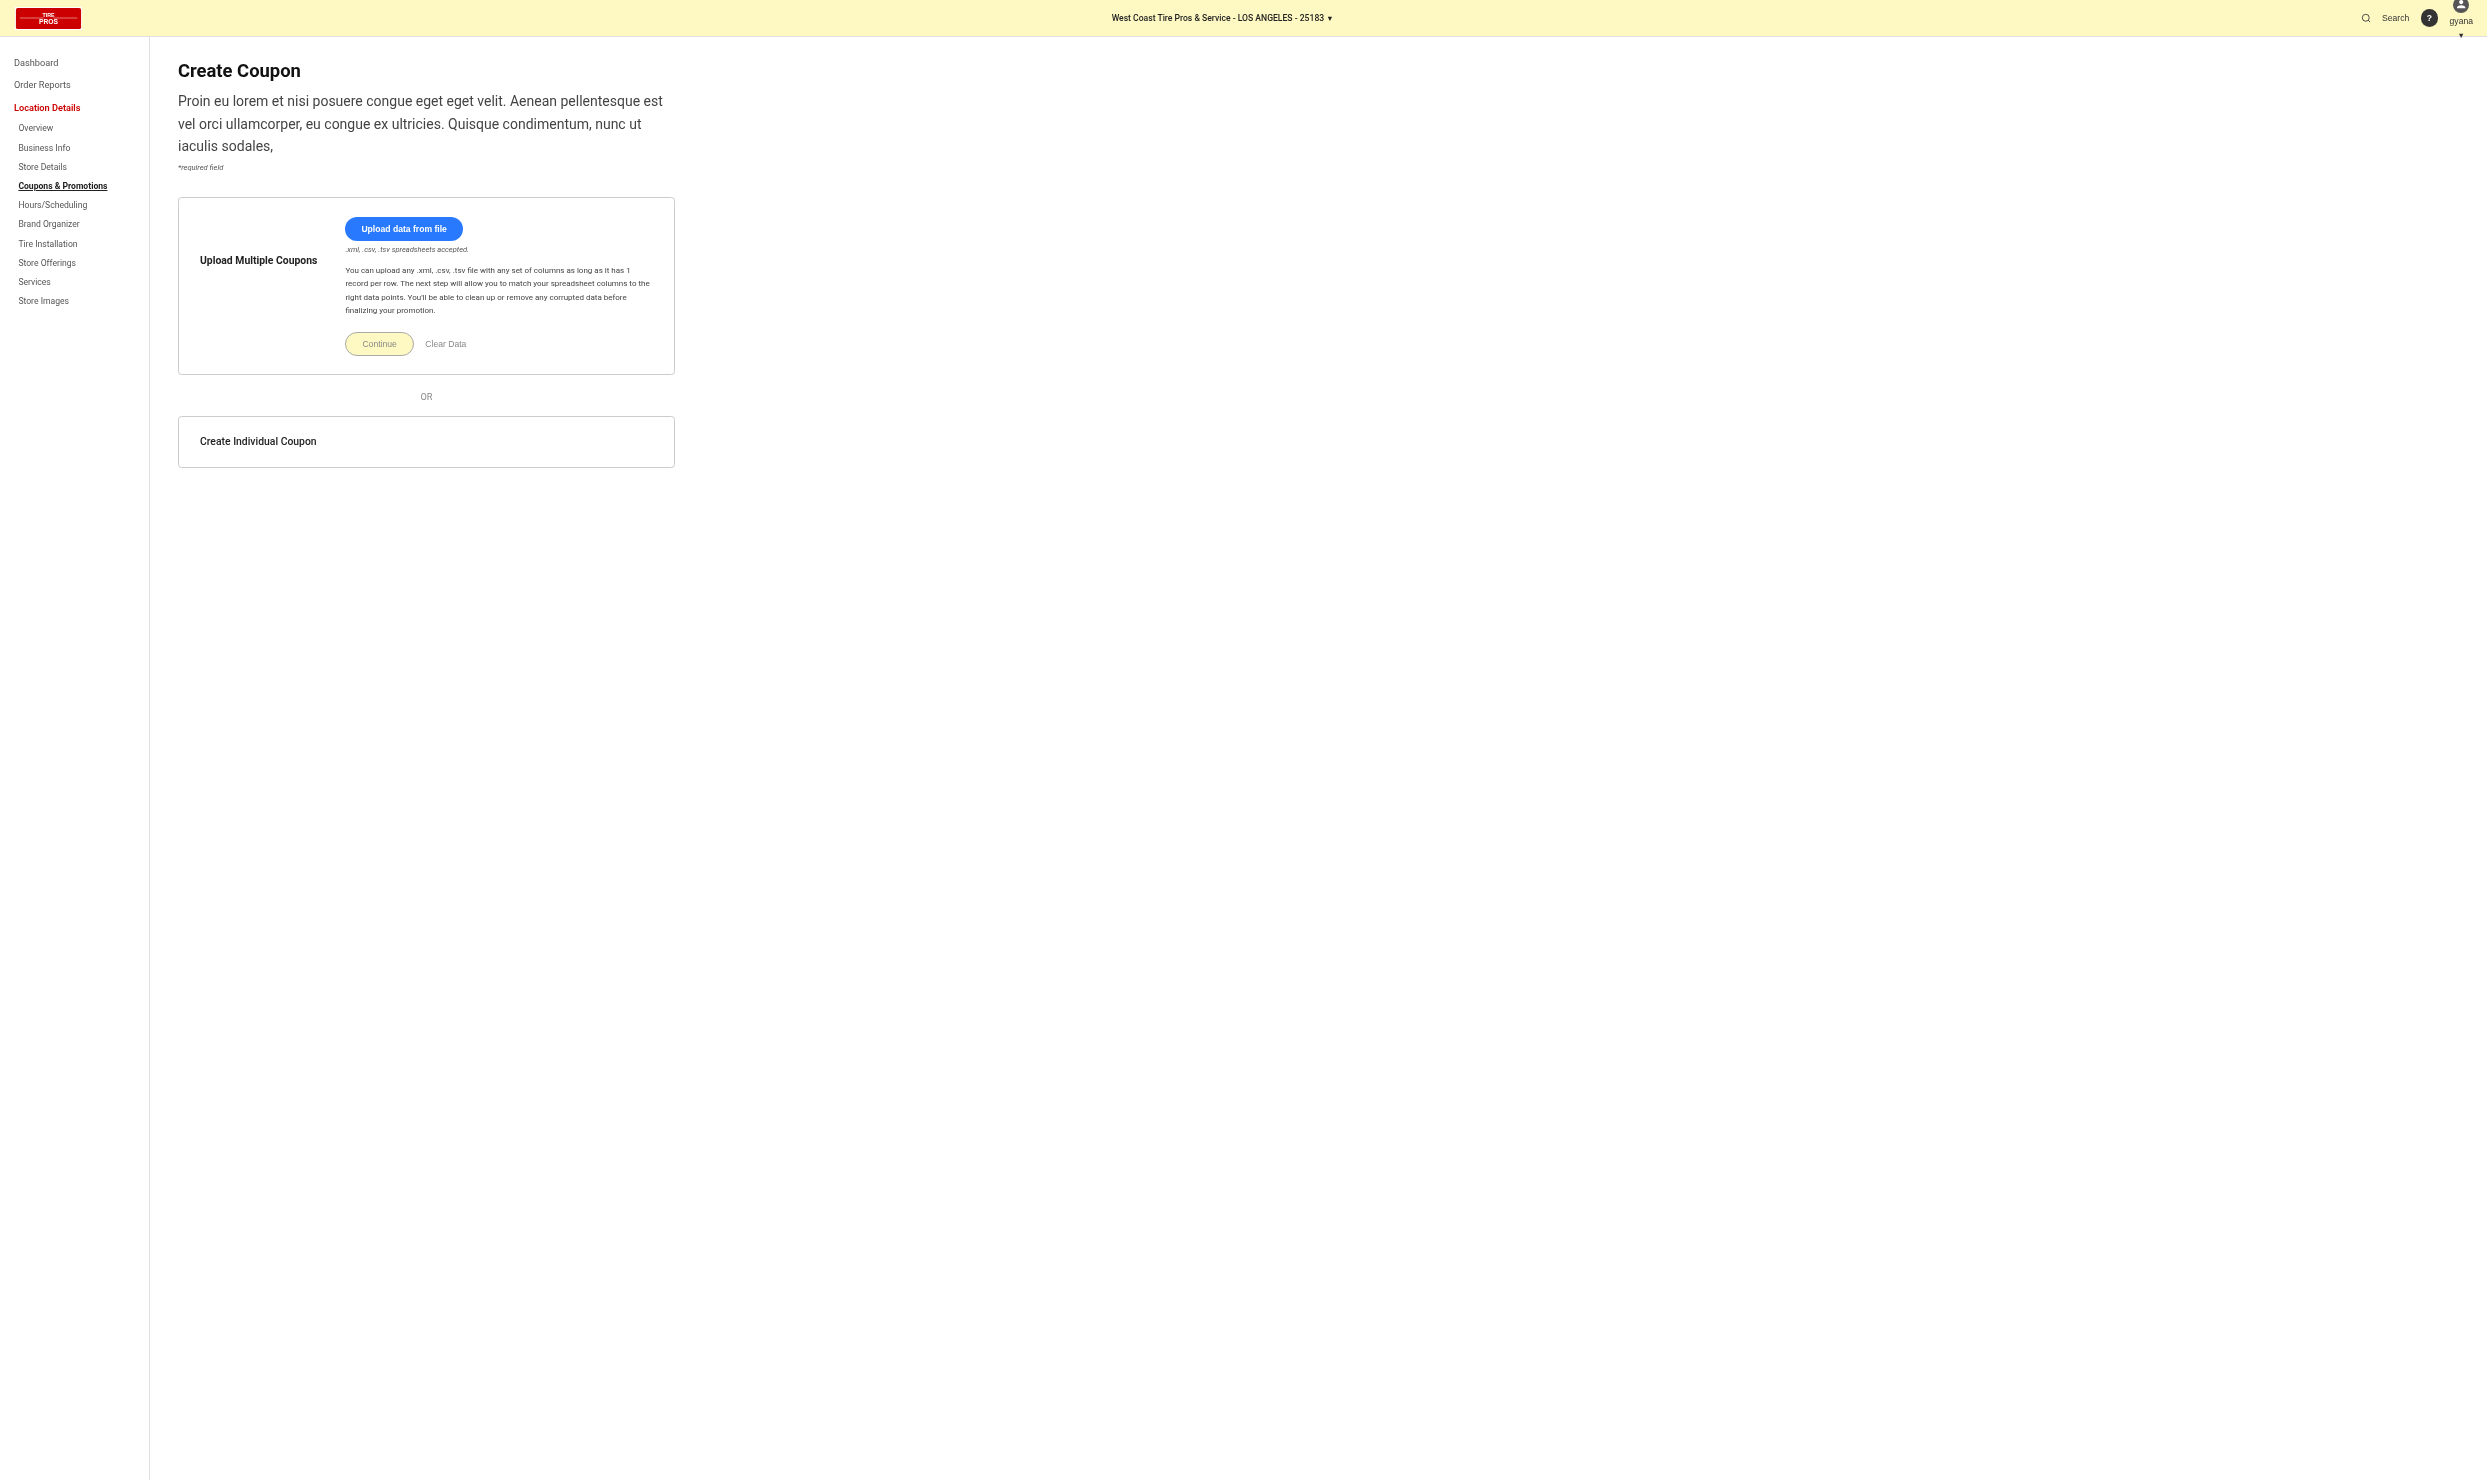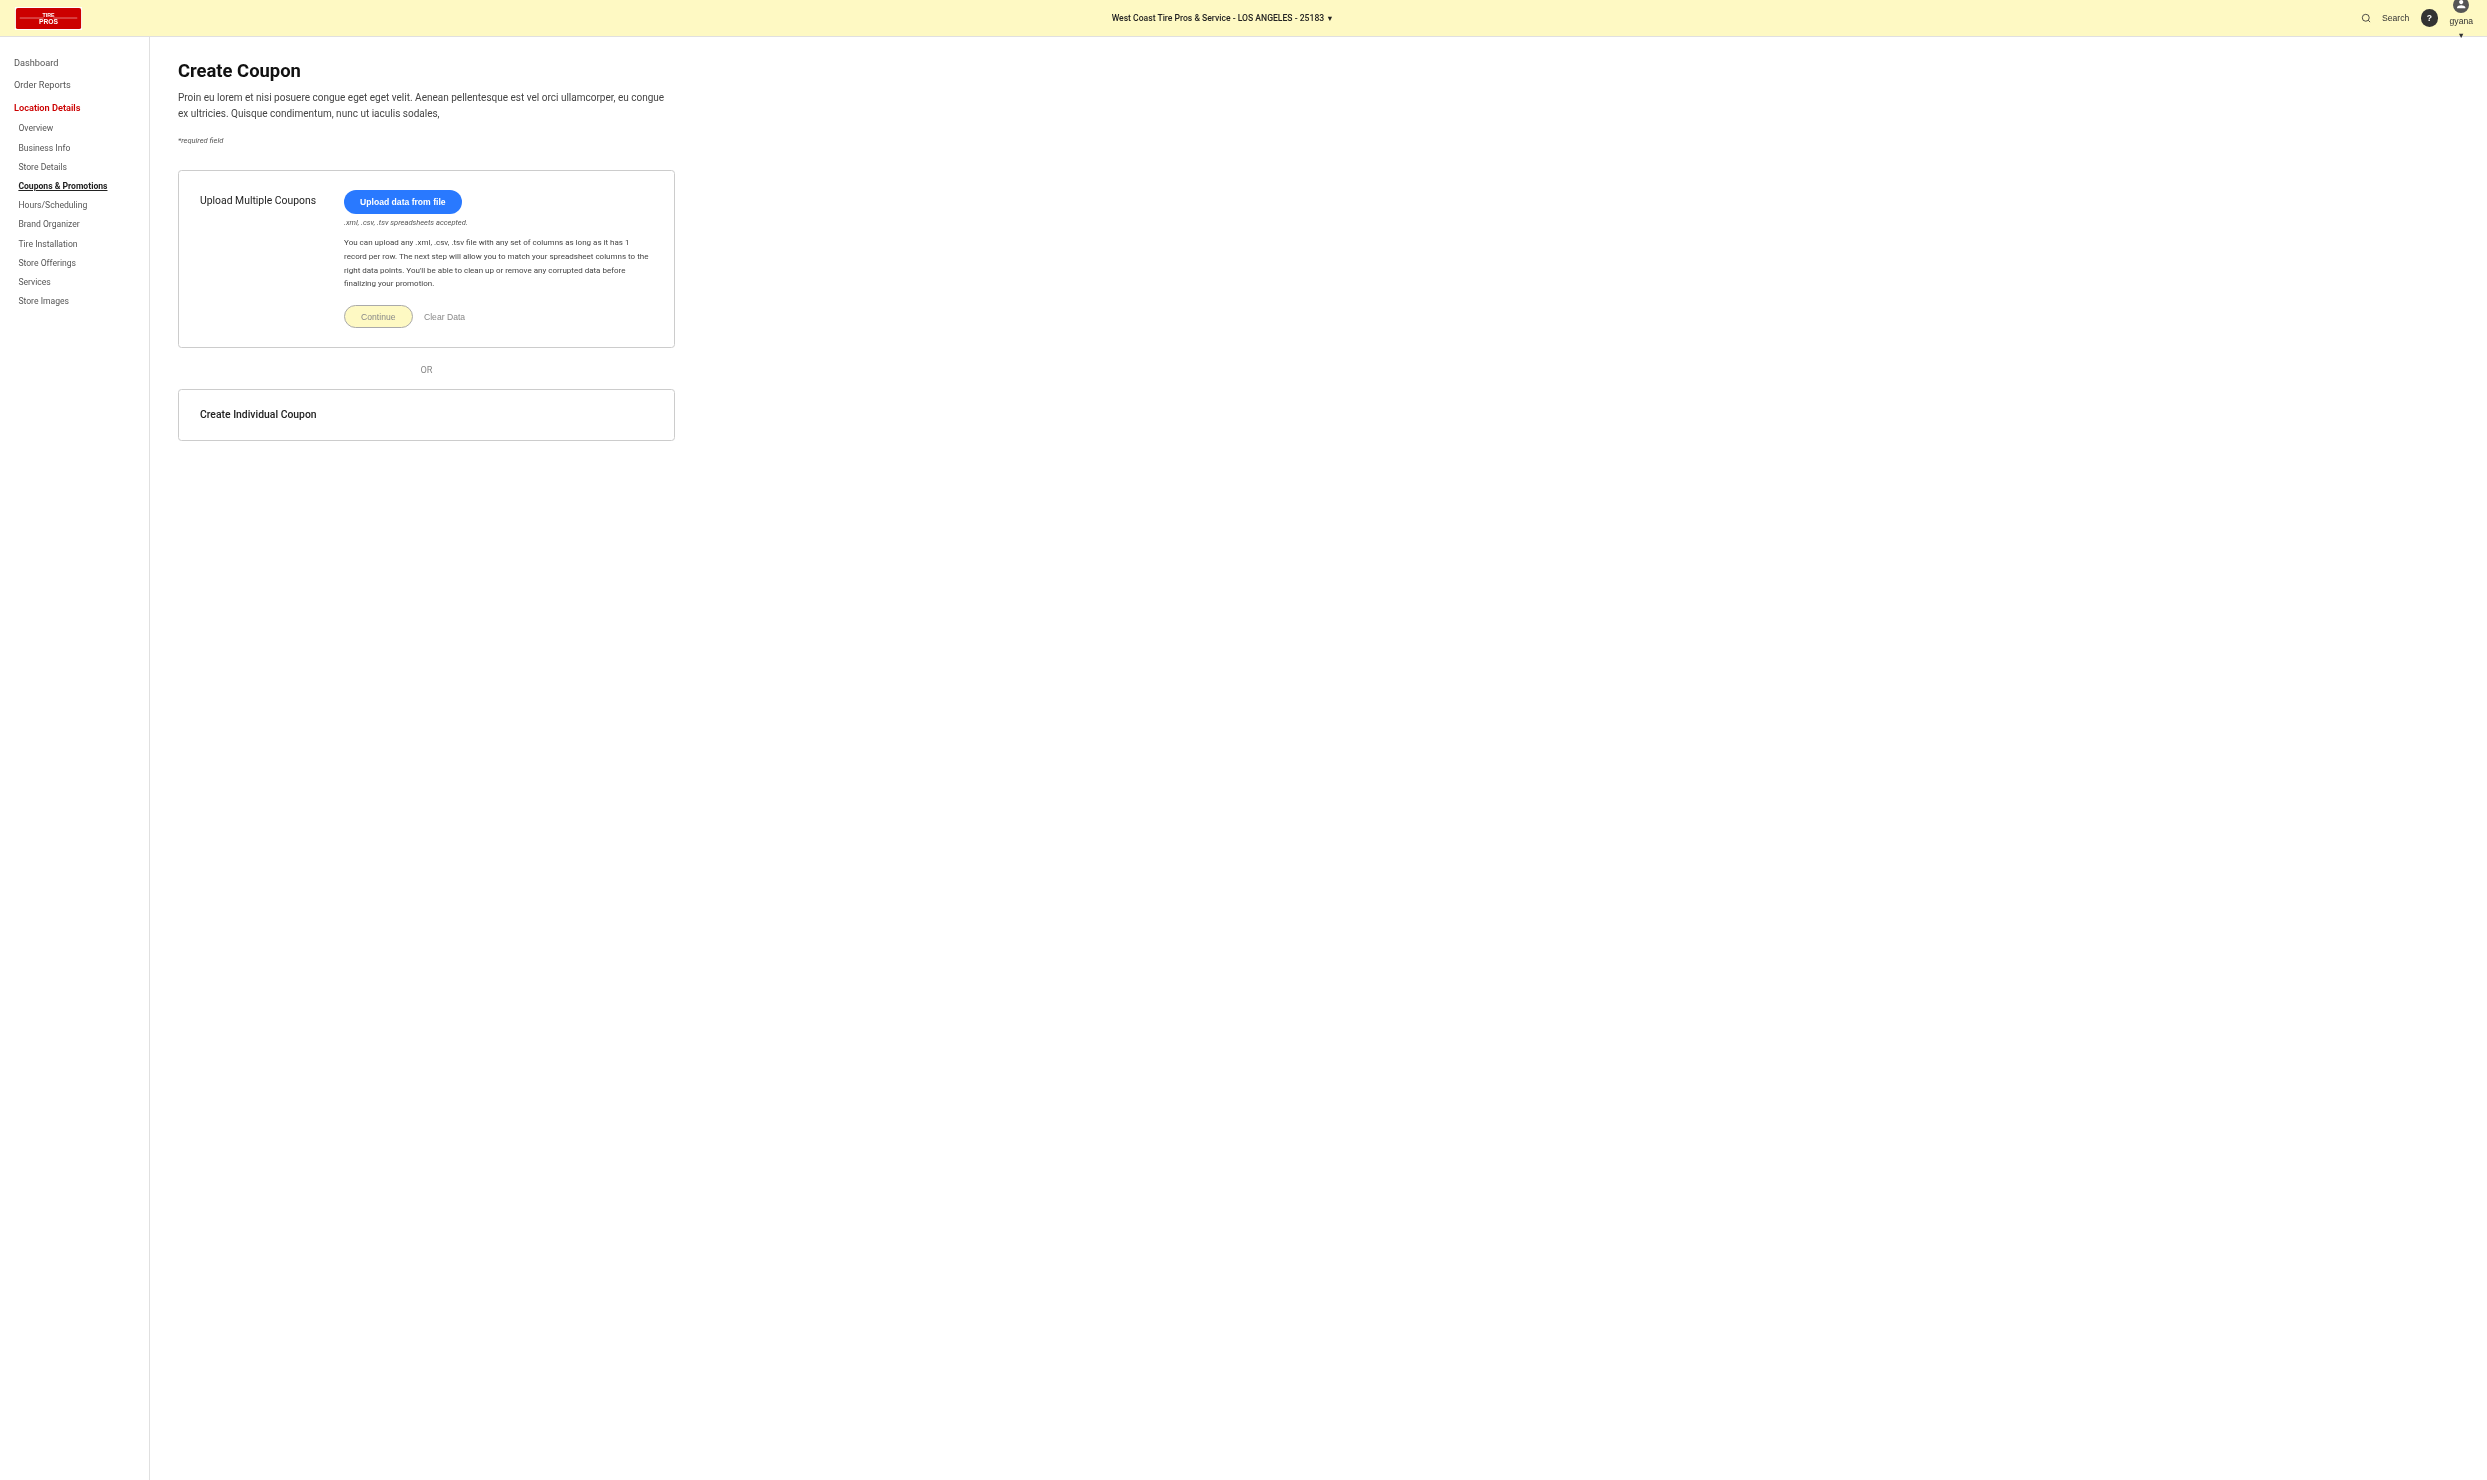--- a/index.html
+++ b/index.html
@@ -150,24 +150,24 @@
     }
 
     .page-title {
       font-size: 18.4px;
       font-weight: 700;
       color: #111;
       margin-bottom: 9.2px;
     }
 
     .page-description {
-      font-size: 10px;
+      font-size: 14px;
       color: #444;
       line-height: 1.6;
-      margin-bottom: 14px;
+      margin-bottom: 6px;
     }
 
     .required-note {
       font-size: 7.5px;
       color: #555;
       font-style: italic;
       margin-bottom: 25px;
     }
 
     
@@ -179,24 +179,25 @@
     }
 
     .card-inner {
       display: flex;
       align-items: flex-start;
       gap: 28px;
     }
 
     .card-label {
       font-size: 10.4px;
-      font-weight: 400;
+      font-weight: 700;
       color: #222;
       min-width: 115px;
       padding-top: 4.6px;
+      margin-top: 33px;
     }
 
     .card-right {
       flex: 1;
     }
 
     .upload-btn {
       background: #2979ff;
       color: #fff;
       border: none;

